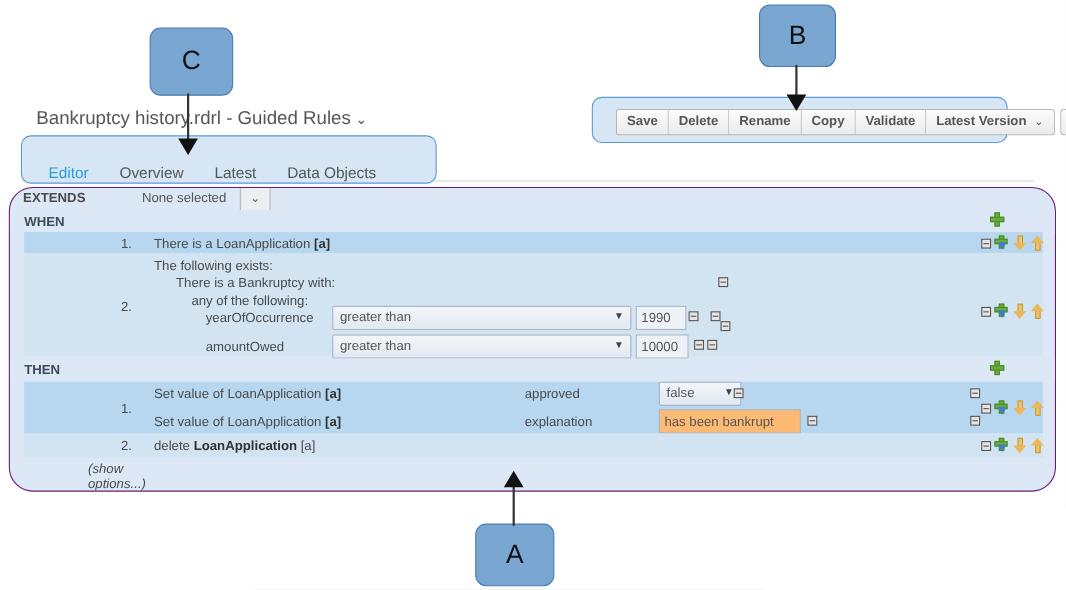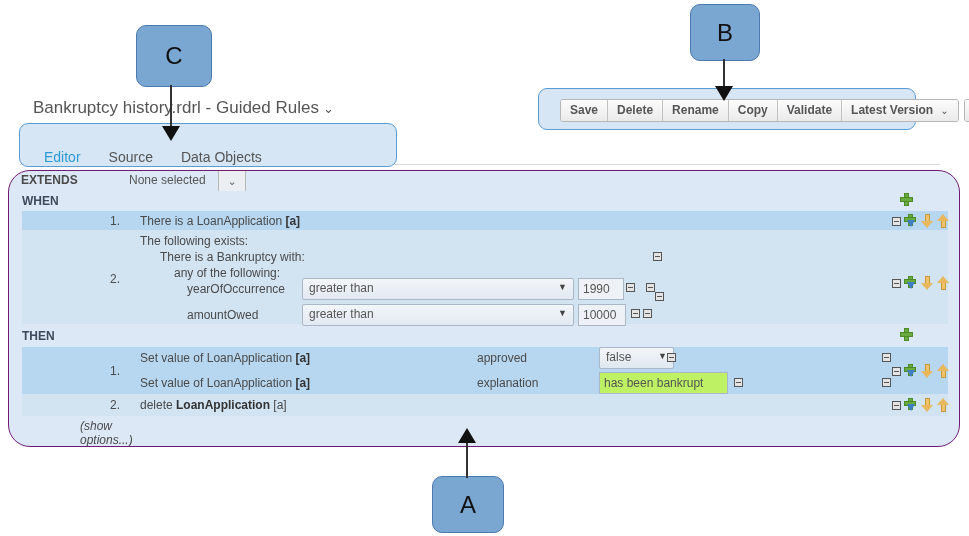--- a/index.html
+++ b/index.html
@@ -149,21 +149,22 @@
 <body>
 
 <div class="doc-title">
   <span>Bankruptcy history.rdrl - Guided Rules</span><span class="caret">⌄</span>
 </div>
 
 <div class="tab-strip"></div>
 <div class="tab-panel"></div>
 <div class="tabs">
   <div class="tab active">Editor</div>
-  <div class="tab">Source</div>
+  <div class="tab">Overview</div>
+  <div class="tab">Latest</div>
   <div class="tab">Data Objects</div>
 </div>
 
 <div class="toolbar-panel"></div>
 <div class="toolbar-row">
   <div class="btn-group">
     <div class="tbtn">Save</div>
     <div class="tbtn">Delete</div>
     <div class="tbtn">Rename</div>
     <div class="tbtn">Copy</div>
@@ -273,21 +274,21 @@
     <div class="sel" style="left:577px;top:0px;width:75px;background:linear-gradient(#f3f6f9,#dfe8f0);">
       <span>false</span><span class="arrow">▼</span>
     </div>
     <span class="mini" style="left:645px;top:6px;"></span>
     <span class="mini" style="left:860px;top:6px;"></span>
 
     <div class="txt" style="left:118px;top:29px;">
       <span>Set value of LoanApplication </span><b>[a]</b>
     </div>
     <div class="txt" style="left:455px;top:29px;">explanation</div>
-    <input class="inp" style="left: 577px; top: 25px; width: 129px; background: #bef264;" value="has been bankrupt">
+    <input class="inp" style="left: 577px; top: 25px; width: 129px; background: #fdba74;" value="has been bankrupt">
     <span class="mini" style="left:712px;top:31px;"></span>
     <span class="mini" style="left:860px;top:31px;"></span>
 
     <div class="rowicons" style="left:870px;top:17px;">
       <span class="mini" style="position:relative;"></span>
       <span class="gplus-b">
           <span class="p1"></span>
           <span class="p2"></span>
           <span class="badge"></span>
         </span>

